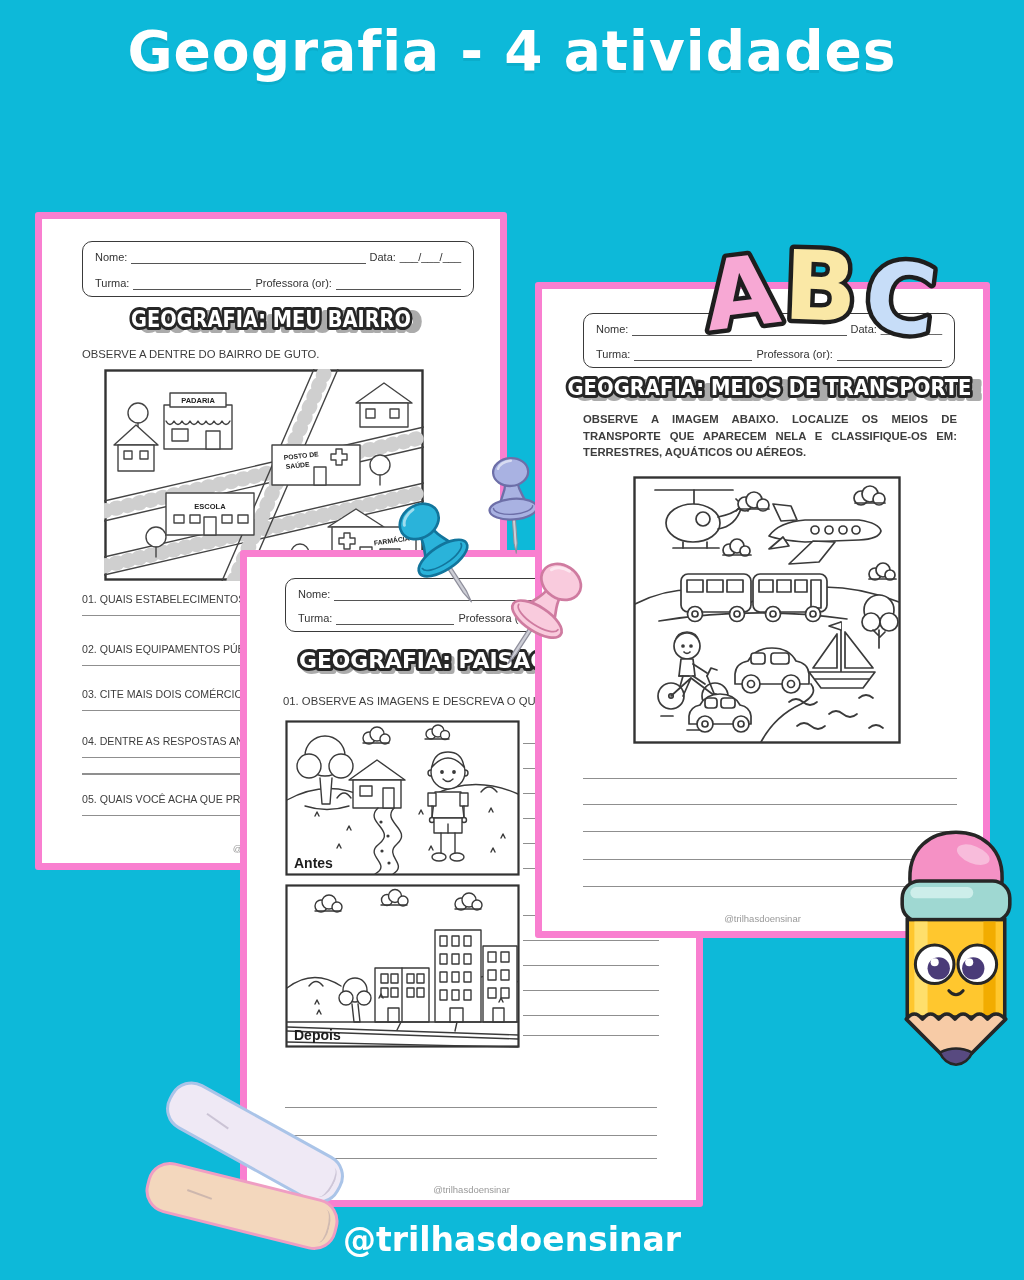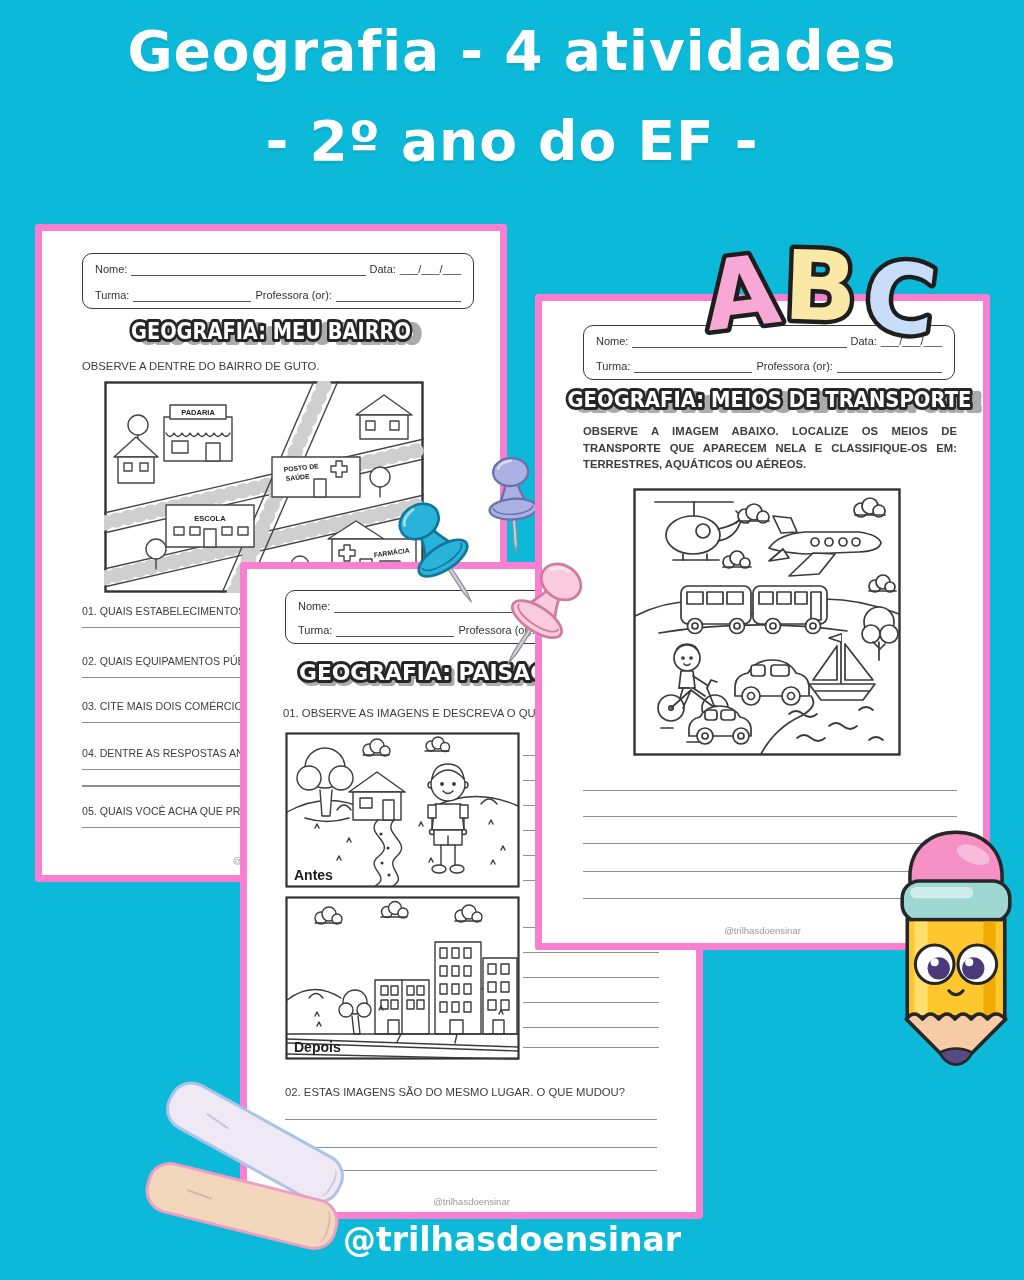--- a/index.html
+++ b/index.html
@@ -3,21 +3,21 @@
 <meta charset="utf-8">
 <style>
   html,body{margin:0;padding:0;}
   .stage{position:relative;width:1024px;height:1280px;background:#0db9d9;overflow:hidden;
          font-family:"Liberation Sans",sans-serif;}
   
   .top-title{position:absolute;top:6px;left:0;right:0;text-align:center;color:#fff;
              font-family:"DejaVu Sans",sans-serif;font-weight:800;font-size:55px;line-height:90px;
              letter-spacing:1px;text-shadow:0 3px 0 rgba(0,90,110,.12);}
   
-  .sheet{position:absolute;background:#fff;border:7px solid #f97fd0;border-radius:3px;box-sizing:border-box;margin-top:12px;}
+  .sheet{position:absolute;background:#fff;border:7px solid #f97fd0;border-radius:3px;box-sizing:border-box;}
   #sheet-bairro{left:35px;top:212px;width:472px;height:658px;z-index:10;}
   #sheet-paisagens{left:240px;top:550px;width:463px;height:657px;z-index:20;}
   #sheet-transporte{left:535px;top:282px;width:455px;height:656px;z-index:30;}
   .sheet *{box-sizing:border-box;}
   
   .hdrbox{position:absolute;border:1.5px solid #3a3a3a;border-radius:10px;
           padding:8px 12px 6px;font-size:11px;color:#333;display:flex;flex-direction:column;justify-content:space-between;}
   .hrow{display:flex;align-items:flex-end;gap:4px;line-height:14px;}
   .hline{border-bottom:1.2px solid #555;height:12px;display:inline-block;}
   .grow{flex:1;}
@@ -70,21 +70,20 @@
                  font-family:"DejaVu Sans",sans-serif;font-weight:800;font-size:33px;z-index:50;}
   svg text{stroke:none;}
 </style>
 </head>
 <body>
 
 <div class="stage">
 
   <div class="top-title">
     <div>Geografia - 4 atividades</div>
-    <div>- 2º ano do EF -</div>
   </div>
 
   <svg width="0" height="0" style="position:absolute" aria-hidden="true">
     <defs>
       <g id="pin-shape" stroke-linejoin="round" stroke-linecap="round">
         <path d="M30.5,58 L30.5,88 L32,98 L33.5,88 L33.5,58 Z" fill="#cdced6" stroke="#8f8f9c" stroke-width="1"></path>
         <path d="M19,54 C19,44 25,41 26,30 L38,30 C39,41 45,44 45,54 Z" fill="var(--pc)" stroke="var(--ps)" stroke-width="2.2"></path>
         <ellipse cx="32" cy="55" rx="23" ry="10" fill="var(--pc)" stroke="var(--ps)" stroke-width="2.2"></ellipse>
         <path d="M13,53 a19,7 0 0 0 38,0" fill="none" stroke="var(--ps)" stroke-width="1.4"></path>
         <ellipse cx="32" cy="19" rx="17" ry="13.5" fill="var(--pc)" stroke="var(--ps)" stroke-width="2.2"></ellipse>
@@ -363,21 +362,20 @@
       </g>
       <text class="imglabel" x="9" y="156">Depois</text>
     </svg>
     <div class="stub" style="top:358px;"></div>
     <div class="stub" style="top:383px;"></div>
     <div class="stub" style="top:408px;"></div>
     <div class="stub" style="top:433px;"></div>
     <div class="stub" style="top:458px;"></div>
     <div class="stub" style="top:478px;"></div>
 
-    <div class="instr nowrap" style="left:38px;top:515px;">02. ESTAS IMAGENS SÃO DO MESMO LUGAR. O QUE MUDOU?</div>
     <div class="line-abs w372" style="left:38px;top:550px;"></div>
     <div class="line-abs w372" style="left:38px;top:578px;"></div>
     <div class="line-abs w372" style="left:38px;top:601px;"></div>
     <div class="credit" style="left:0;top:627px;width:449px;">@trilhasdoensinar</div>
   </div>
 
   <div class="sheet" id="sheet-transporte">
     <div class="hdrbox" style="left:41px;top:24px;width:372px;height:55px;">
       <div class="hrow">
         <span>Nome:</span>

